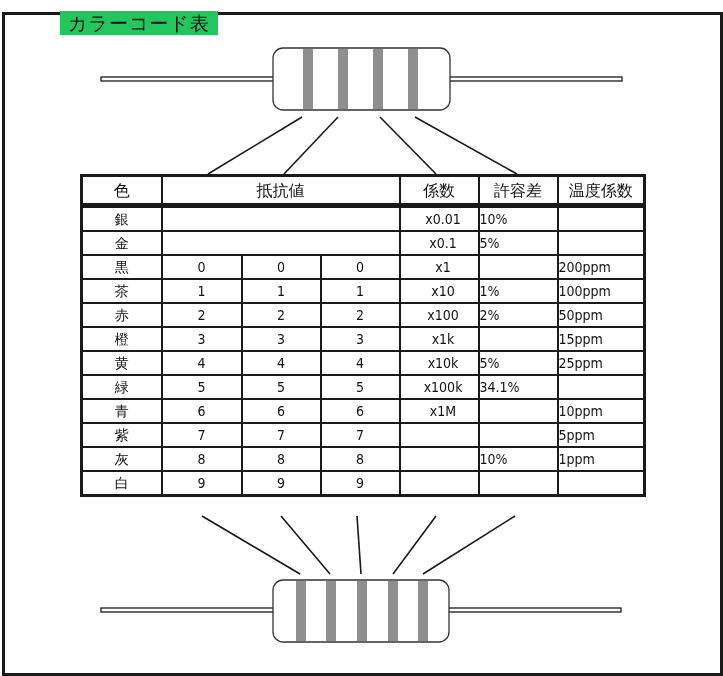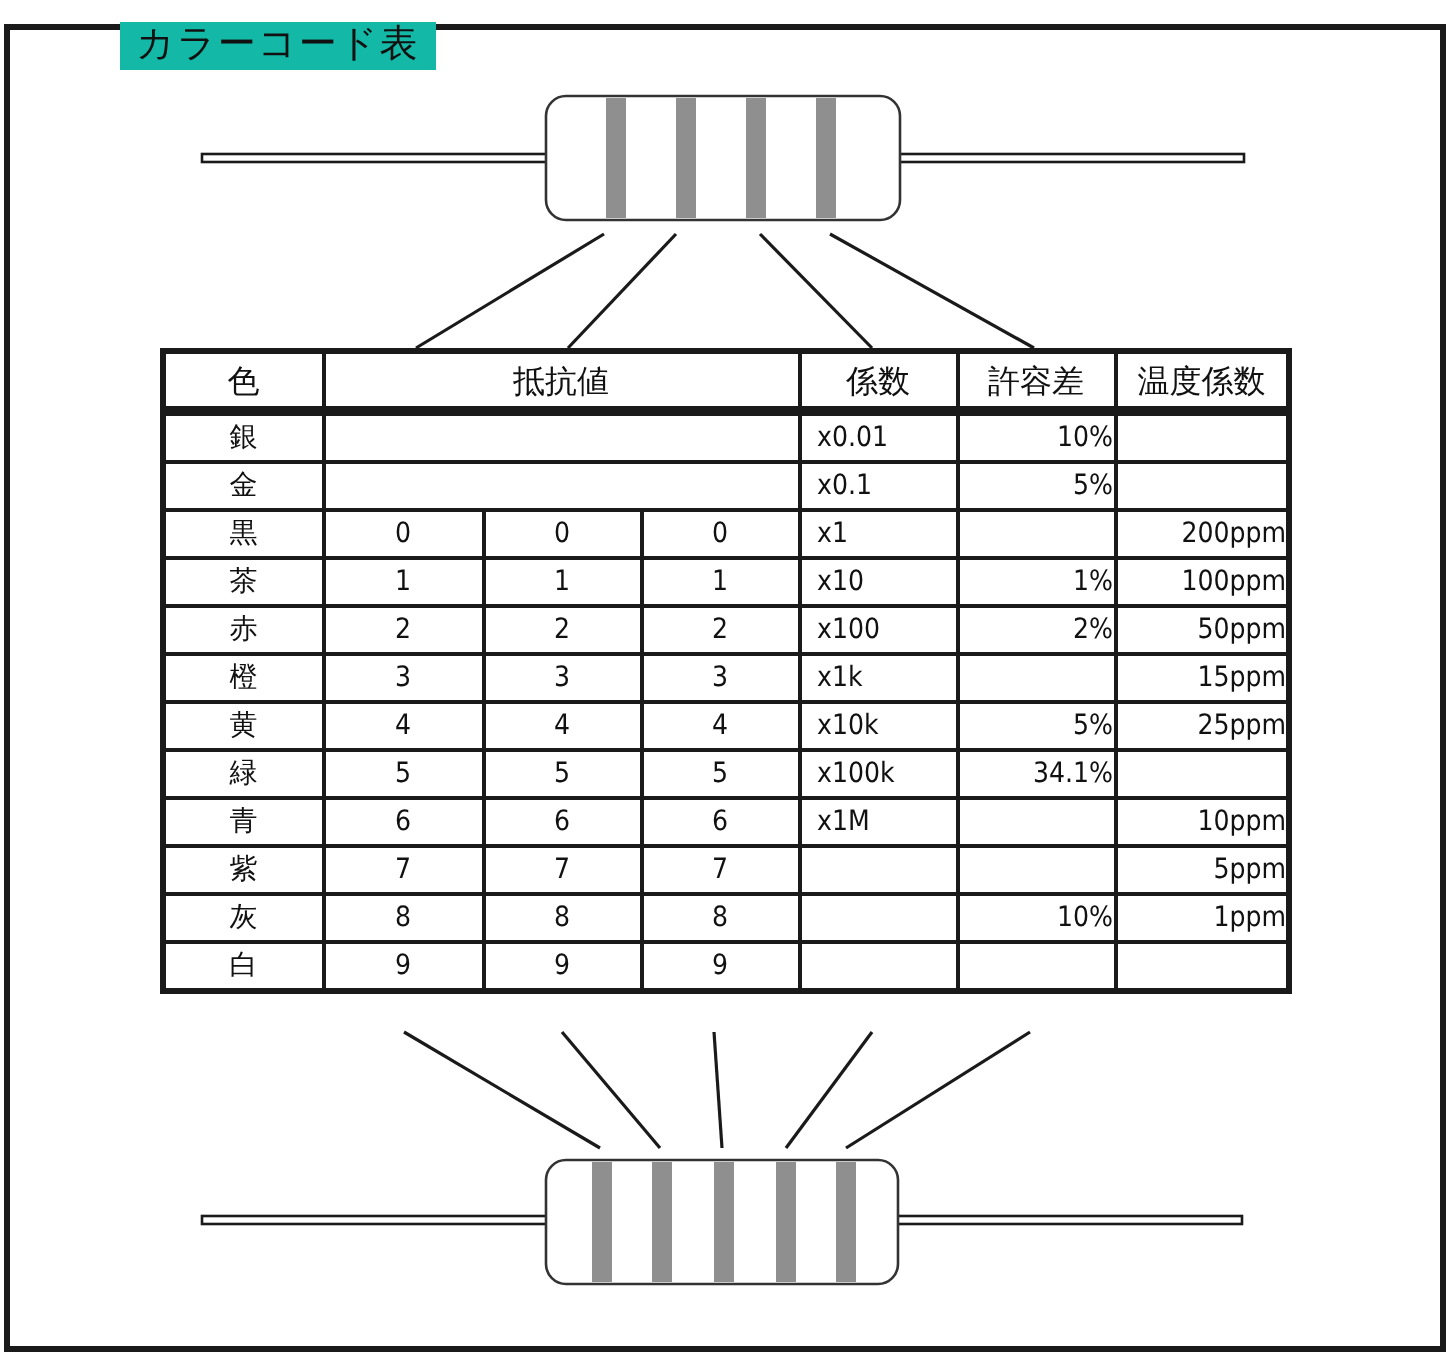--- a/index.html
+++ b/index.html
@@ -1,30 +1,30 @@
 <!DOCTYPE html>
 <html><head>
   <meta charset="utf-8">
   <style>
     html, body { margin: 0; padding: 0; background: #ffffff; }
     body { width: 723px; height: 676px; position: relative; overflow: hidden;
            font-family: "DejaVu Sans", sans-serif; color: #111; }
     .frame { position: absolute; left: 2px; top: 12px; width: 715px; height: 658px;
              border: 3px solid #1a1a1a; box-sizing: content-box; }
-    .frame-title { position: absolute; left: 55px; top: -4px; background: #14b8a6;
-                   padding: 0 8px; font-size: 19px; line-height: 24px; letter-spacing: 1px; font-family: Liberation Mono, monospace; }
+    .frame-title { position: absolute; left: 55px; top: -4px; background: #22c55e;
+                   padding: 0 8px; font-size: 19px; line-height: 24px; letter-spacing: 1px; }
     svg.art { position: absolute; left: 0; top: 0; }
     table.cc { position: absolute; left: 80px; top: 174px; width: 563px;
                border-collapse: collapse; border: 3px solid #1a1a1a;
                font-family: "DejaVu Sans", sans-serif; font-size: 14px; table-layout: fixed; }
     table.cc td, table.cc th { border: 2px solid #1a1a1a; height: 22px; padding: 0; line-height: 21px;
                font-weight: normal; text-align: center; white-space: nowrap; }
     table.cc thead th { height: 26px; font-size: 16px; border-bottom: 5px solid #1a1a1a; }
-    table.cc td.left { text-align: left; padding-left: 8px; }
-    table.cc td.tc { text-align: right; }
+    table.cc td.left { text-align: center; padding-left: 8px; }
+    table.cc td.tc { text-align: left; }
     table.cc td.num { font-family: "DejaVu Sans Condensed", "DejaVu Sans", sans-serif; }
   </style>
 </head>
 <body>
 
 <div class="frame">
   <div class="frame-title">カラーコード表</div>
 </div>
 
 <svg class="art" width="723" height="676" viewBox="0 0 723 676">

